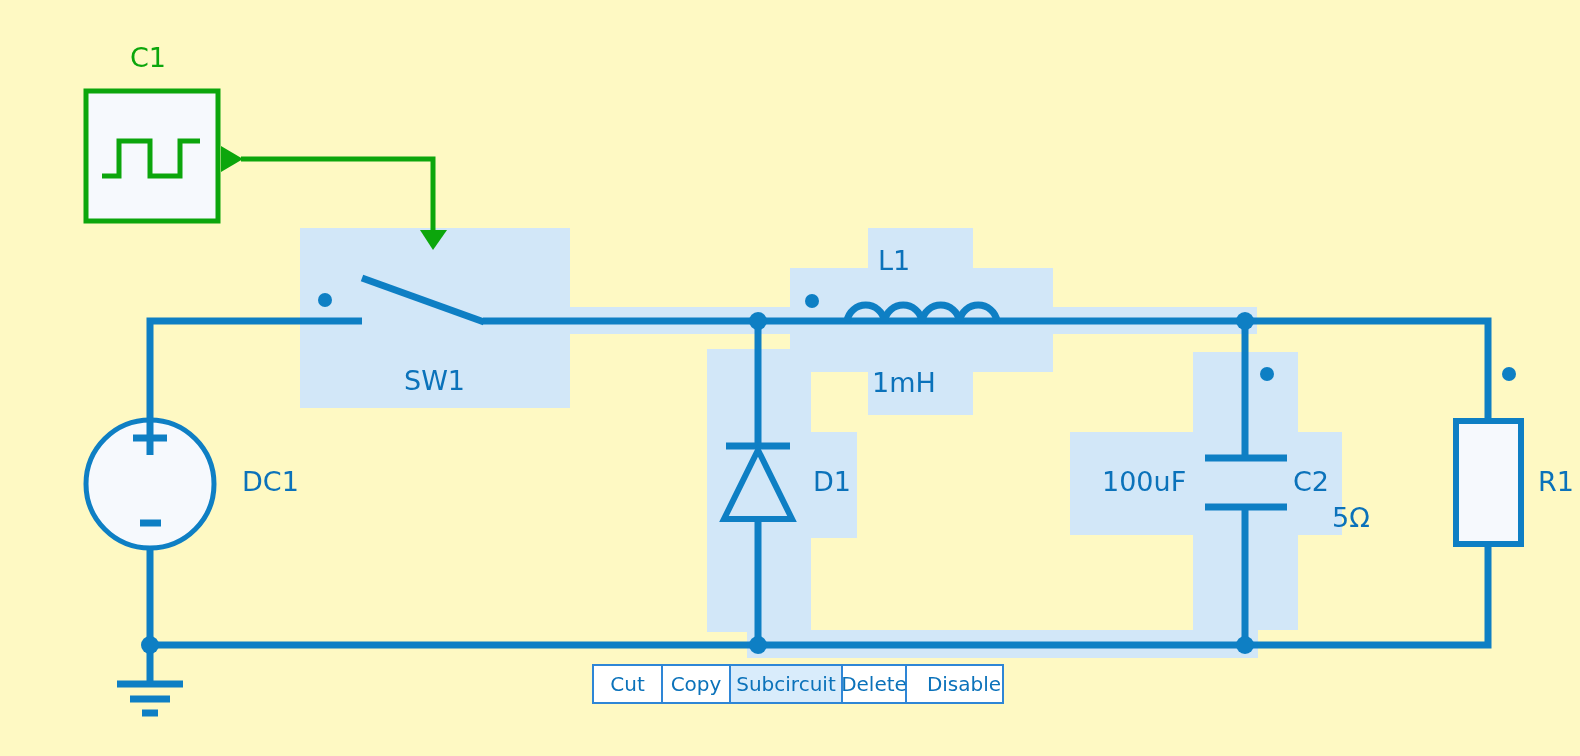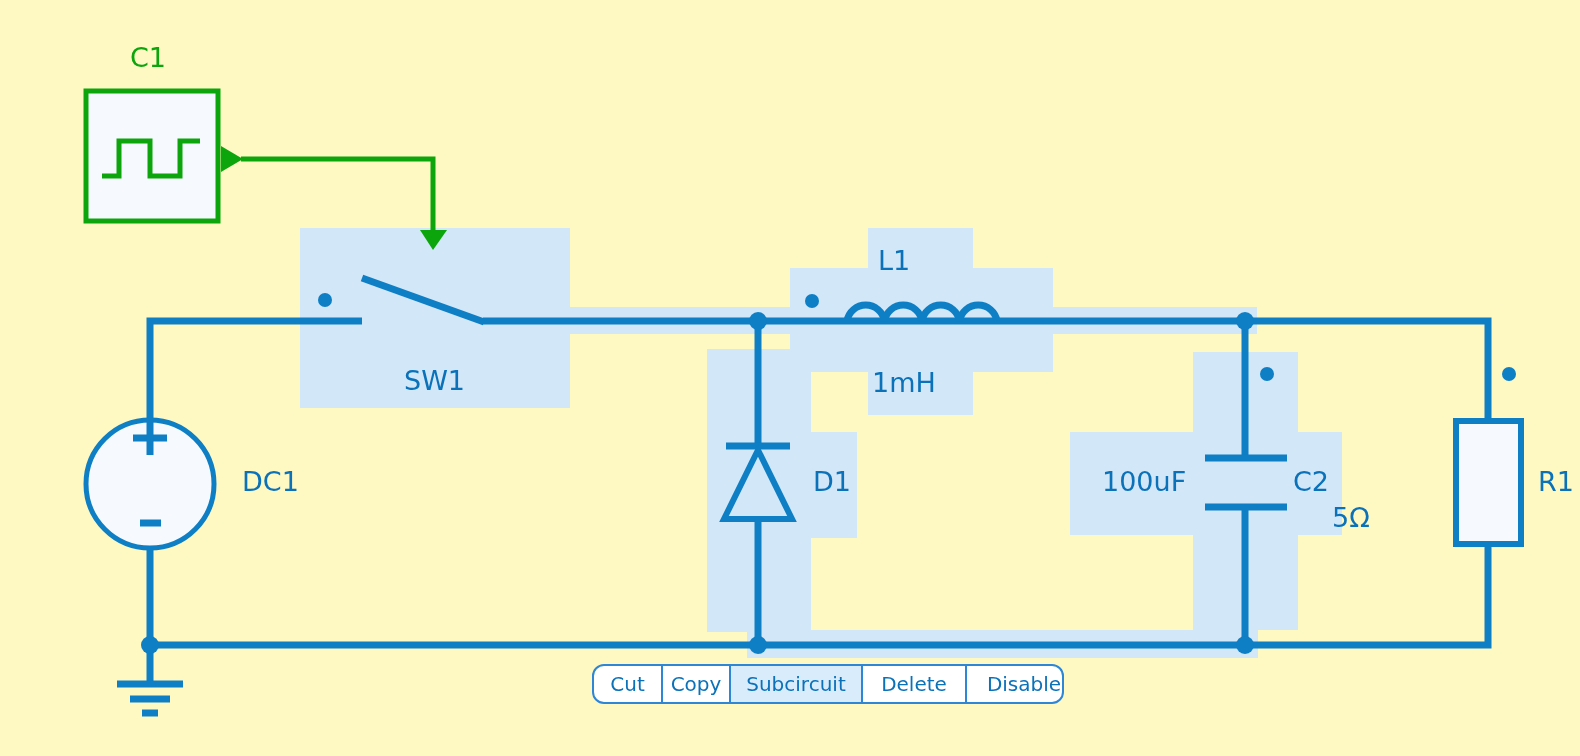--- a/index.html
+++ b/index.html
@@ -15,33 +15,33 @@
   html,body{background:#fff;}
   body{font-family:"DejaVu Sans","Liberation Sans",sans-serif;}
   .canvas{position:relative;width:1580px;height:756px;background:#fef9c3;overflow:hidden;}
   .hl{position:absolute;background:var(--hl);}
   svg.schem{position:absolute;left:0;top:0;}
   .lbl{position:absolute;color:var(--text);font-size:27px;line-height:1.1;white-space:nowrap;}
   .lbl.green{color:var(--green);}
   .ctx-menu{
     position:absolute;left:592px;top:664px;height:40px;
     display:flex;align-items:stretch;
-    background:#fff;border:2px solid var(--menu-border);border-radius:12px;
+    background:#fff;border:2px solid var(--menu-border);border-radius:0;
     overflow:hidden;
   }
   .ctx-item{
     display:flex;align-items:center;justify-content:center;
     color:var(--text);font-size:20px;cursor:pointer;
     border-right:2px solid var(--menu-border);
   }
   .ctx-item:last-child{border-right:none;}
   .ctx-item.w0{width:69px;}
   .ctx-item.w1{width:68px;}
-  .ctx-item.w2{width:132px;}
-  .ctx-item.w3{width:104px;}
+  .ctx-item.w2{width:112px;}
+  .ctx-item.w3{width:64px;}
   .ctx-item.w4{width:95px;padding-left:19px;}
   .ctx-item.hover{background:var(--menu-hl);}
 </style>
 </head>
 <body>
 
 <div class="canvas">
 
   <div class="hl" style="left:300px;top:228px;width:270px;height:180px;"></div>
   <div class="hl" style="left:567px;top:307px;width:690px;height:27px;"></div>

